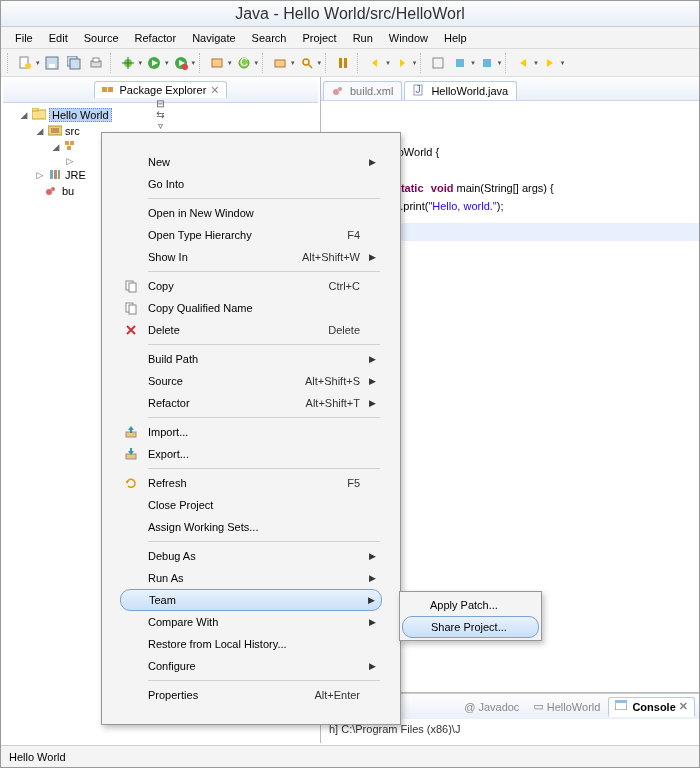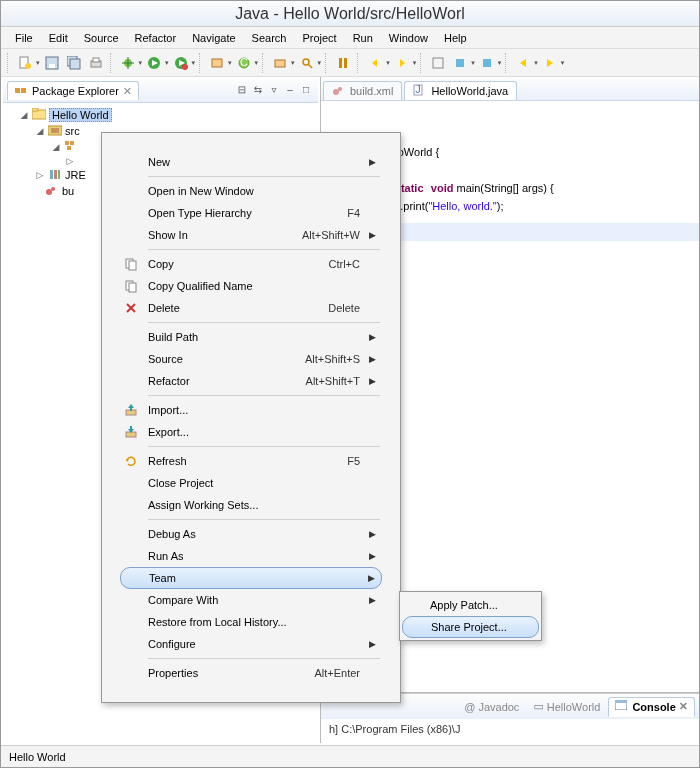--- a/index.html
+++ b/index.html
@@ -8,21 +8,21 @@
 .titlebar-text { font-size: 16px; }
 .menubar { display: flex; padding: 2px 6px; background: #f4f4f4; border-bottom: 1px solid #ddd; height: 22px; align-items: center; }
 .menubar-item { padding: 2px 8px; cursor: default; }
 .toolbar { display: flex; align-items: center; padding: 2px 4px; background: #f4f4f4; border-bottom: 1px solid #ddd; height: 28px; gap: 2px; }
 .tb-btn { width: 20px; height: 20px; display: flex; align-items: center; justify-content: center; border-radius: 2px; }
 .tb-sep { width: 4px; height: 20px; border-left: 1px dotted #bbb; margin: 0 2px; }
 .tb-drop { display: flex; align-items: center; }
 .tb-drop-arrow { font-size: 7px; color: #555; margin-left: 1px; }
 .main { display: flex; height: calc(100% - 100px); }
 .left-pane { width: 320px; background: #fff; border-right: 1px solid #bbb; padding: 2px; }
-.view-tab { display: flex; padding: 2px 4px; border-bottom: 1px solid #c8d7ec; background: linear-gradient(#fdfdfd,#eaf0fa); height: 24px; }
+.view-tab { display: flex; align-items: center; padding: 2px 4px; border-bottom: 1px solid #c8d7ec; background: linear-gradient(#fdfdfd,#eaf0fa); height: 24px; flex-direction: column; }
 .view-tab .tab { background: #fff; border: 1px solid #bcd; border-bottom: none; padding: 1px 6px; display: flex; align-items: center; gap: 4px; border-radius: 3px 3px 0 0; }
 .view-tab .spacer { flex: 1; }
 .view-tab .mini-btn { width: 16px; height: 16px; display: flex; align-items: center; justify-content: center; font-size: 10px; color: #555; }
 .tree { padding: 4px 4px; }
 .tree-row { display: flex; align-items: center; gap: 3px; padding: 1px 0; }
 .indent1 { padding-left: 12px; }
 .indent2 { padding-left: 28px; }
 .indent3 { padding-left: 44px; }
 .twisty { font-size: 9px; color: #666; width: 10px; text-align: center; }
 .sel { background: #bcd4f6; border: 1px dotted #6a8fd0; padding: 0 2px; }
@@ -369,20 +369,23 @@
 
 <div class="statusbar">
   <span>Hello World</span>
 </div>
 
 <div class="ctx" id="ctx">
     <div class="ctx-row">
       <span>New</span>
       <span class="ctx-sub">▶</span>
     </div>
+    <div class="ctx-row">
+      <span>Go Into</span>
+    </div>
     <div class="ctx-sep"></div>
     <div class="ctx-row">
       <span>Open in New Window</span>
     </div>
     <div class="ctx-row">
       <span>Open Type Hierarchy</span>
       <span class="ctx-accel">F4</span>
     </div>
     <div class="ctx-row">
       <span>Show In</span>

